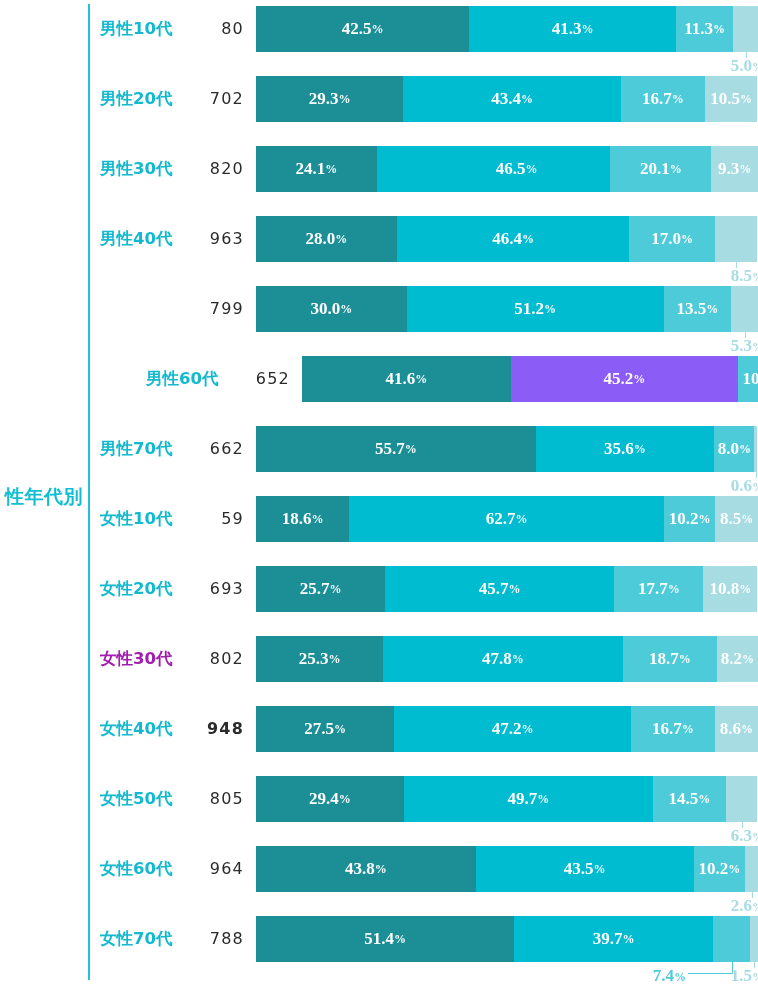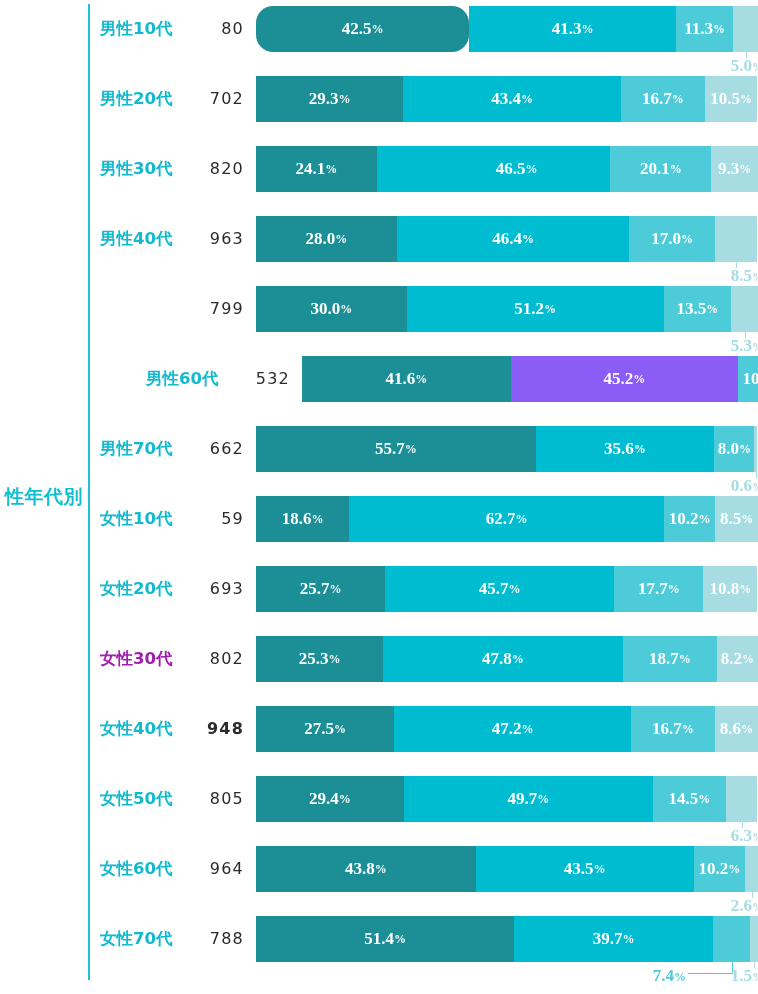--- a/index.html
+++ b/index.html
@@ -138,21 +138,21 @@
 
   <div id="group-axis-label">性年代別</div>
 
   <div id="category-axis-line"></div>
 
   <div id="rows-container">
       <div class="row" style="top: 6px;">
         <div class="row-label" style="color: rgb(19, 185, 207);">男性10代</div>
         <div class="row-n" style="color: rgb(43, 43, 43);">80</div>
         <div class="bar">
-          <div class="seg" style="width: 213.35px; background: rgb(28, 143, 150); border-radius: 17px;">
+          <div class="seg" style="width: 213.35px; background: rgb(28, 143, 150);">
             <span>42.5</span>
             <span class="pct-unit">%</span>
           </div>
           <div class="seg" style="width: 207.326px; background: rgb(0, 188, 209);">
             <span>41.3</span>
             <span class="pct-unit">%</span>
           </div>
           <div class="seg" style="width: 56.726px; background: rgb(78, 203, 216);">
             <span>11.3</span>
             <span class="pct-unit">%</span>
@@ -242,21 +242,21 @@
             <span>13.5</span>
             <span class="pct-unit">%</span>
           </div>
           <div class="leader-v" style="background: rgb(167, 220, 227); left: 488.697px; top: 46px; height: 6px;"></div>
           <div class="outside-label" style="color: rgb(167, 220, 227); top: 49px; right: -6px; width: 62px;"><span>5.3</span><span class="pct-unit">%</span></div>
           <div class="seg" style="width: 26.606px; background: rgb(167, 220, 227);"></div>
         </div>
       </div>
       <div class="row" style="top: 356px; margin-left: 46px;">
         <div class="row-label" style="color: rgb(19, 185, 207);">男性60代</div>
-        <div class="row-n" style="color: rgb(43, 43, 43);">532</div>
+        <div class="row-n" style="color: rgb(43, 43, 43);">652</div>
         <div class="bar">
           <div class="seg" style="width: 208.832px; background: rgb(28, 143, 150);">
             <span>41.6</span>
             <span class="pct-unit">%</span>
           </div>
           <div class="seg" style="width: 226.904px; background: #8b5cf6;">
             <span>45.2</span>
             <span class="pct-unit">%</span>
           </div>
           <div class="seg" style="width: 51.204px; background: rgb(78, 203, 216);">

